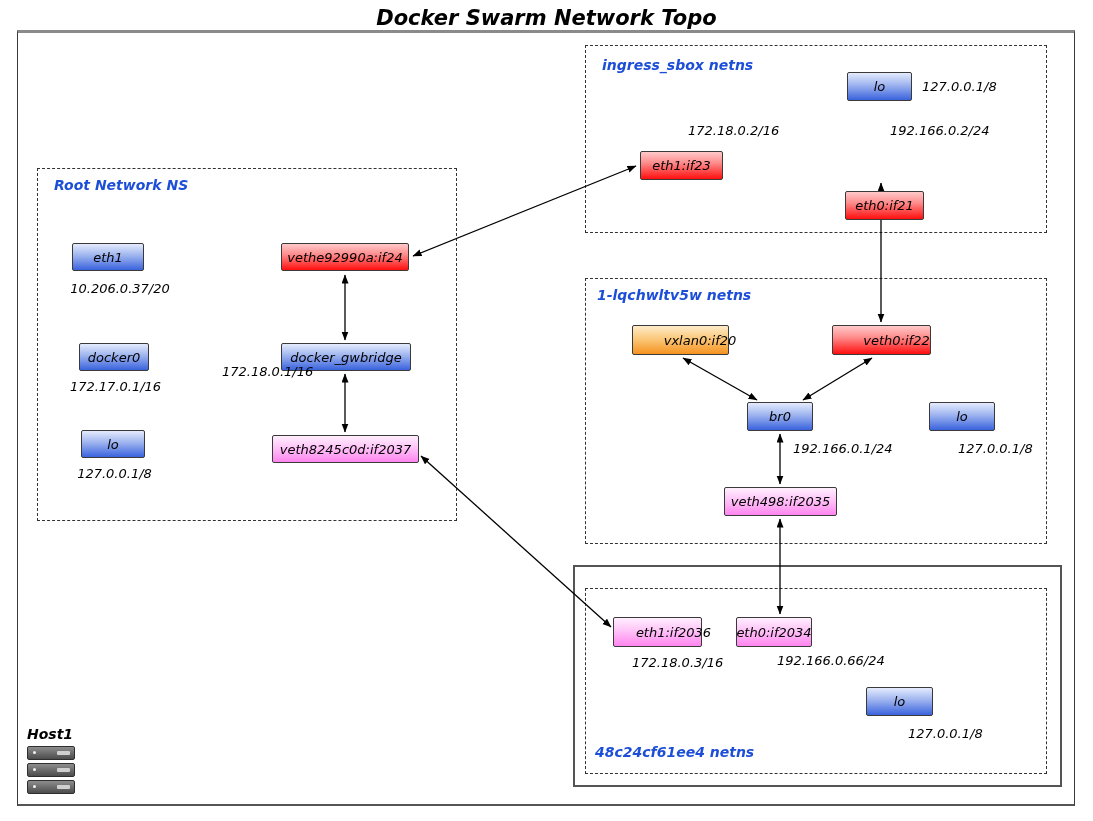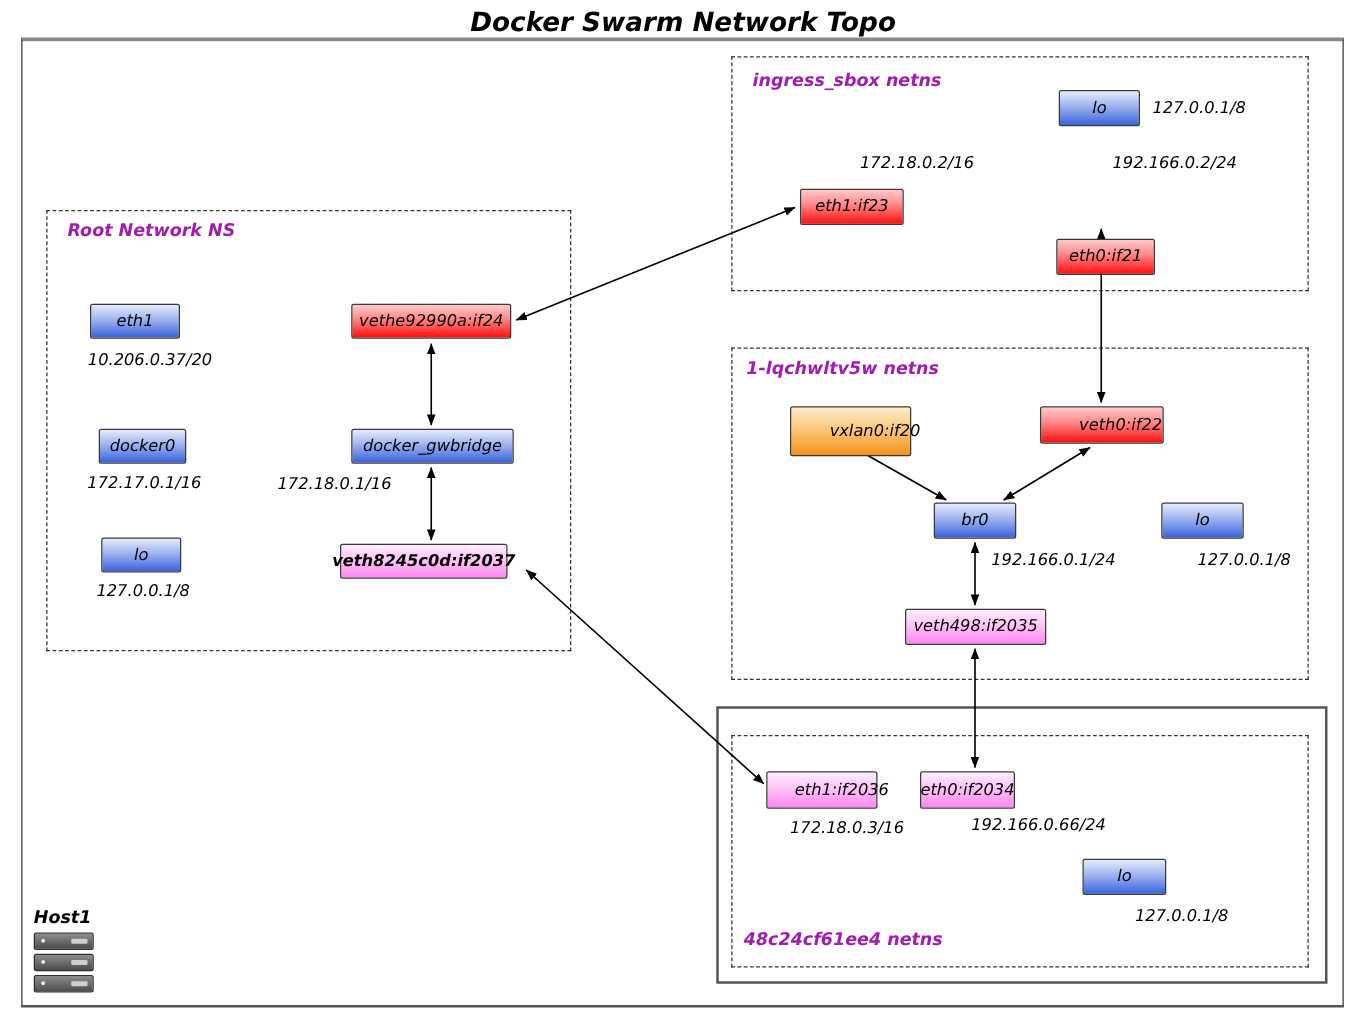--- a/index.html
+++ b/index.html
@@ -17,21 +17,21 @@
     z-index:0;
   }
   .ns-box{
     position:absolute;border:1.5px dashed #333;z-index:1;background:transparent;
   }
   .solid-box{
     position:absolute;border:2px solid #555;z-index:1;background:transparent;
   }
   .ns-title{
     position:absolute;font-size:14px;font-weight:bold;font-style:italic;
-    color:#a21caf;white-space:nowrap;z-index:3;
+    color:#1d4ed8;white-space:nowrap;z-index:3;
   }
   .service-title{
     position:absolute;font-size:14px;font-weight:bold;font-style:italic;
     color:#ee1289;white-space:nowrap;z-index:3;
   }
   .edges{position:absolute;left:0;top:0;width:1093px;height:821px;z-index:2;pointer-events:none;}
   .edges line{stroke:#000;stroke-width:1.3;}
   .node{
     position:absolute;display:flex;align-items:center;justify-content:center;
     font-size:13px;font-style:italic;border:1.5px solid #3a3a3a;border-radius:2px;
@@ -102,34 +102,34 @@
 
   <div class="node blue" style="left:79px;top:343px;width:70px;height:28px;">docker0</div>
   <div class="ip-label" style="left:58px;top:379px;width:115px;text-align:center;">172.17.0.1/16</div>
 
   <div class="node blue" style="left:81px;top:430px;width:64px;height:28px;">lo</div>
   <div class="ip-label" style="left:62px;top:466px;width:105px;text-align:center;">127.0.0.1/8</div>
 
   <div class="node red" style="left:281px;top:243px;width:128px;height:28px;">vethe92990a:if24</div>
 
   <div class="node blue" style="left:281px;top:343px;width:130px;height:28px;">docker_gwbridge</div>
-  <div class="ip-label" style="left:222px;top:380px;text-align:right;">172.18.0.1/16</div>
+  <div class="ip-label" style="left:222px;top:364px;text-align:right;">172.18.0.1/16</div>
 
-  <div class="node pink" style="left:272px;top:435px;width:134px;height:28px;font-weight:bold;">veth8245c0d:if2037</div>
+  <div class="node pink" style="left:272px;top:435px;width:147px;height:28px;">veth8245c0d:if2037</div>
 
   <div class="node blue" style="left:847px;top:72px;width:65px;height:29px;">lo</div>
   <div class="ip-label" style="left:922px;top:79px;">127.0.0.1/8</div>
 
   <div class="ip-label" style="left:688px;top:123px;">172.18.0.2/16</div>
   <div class="node red" style="left:640px;top:151px;width:83px;height:29px;">eth1:if23</div>
 
   <div class="ip-label" style="left:890px;top:123px;">192.166.0.2/24</div>
   <div class="node red" style="left:845px;top:151px;width:79px;height:29px;margin-top:40px;">eth0:if21</div>
 
-  <div class="node orange" style="left:632px;top:325px;width:97px;height:40px;padding-left:39px;">vxlan0:if20</div>
+  <div class="node orange" style="left:632px;top:325px;width:97px;height:30px;padding-left:39px;">vxlan0:if20</div>
   <div class="node red" style="left:832px;top:325px;width:99px;height:30px;padding-left:30px;">veth0:if22</div>
 
   <div class="node blue" style="left:747px;top:402px;width:66px;height:29px;">br0</div>
   <div class="ip-label" style="left:793px;top:441px;">192.166.0.1/24</div>
 
   <div class="node blue" style="left:929px;top:402px;width:66px;height:29px;">lo</div>
   <div class="ip-label" style="left:958px;top:441px;">127.0.0.1/8</div>
 
   <div class="node pink" style="left:724px;top:487px;width:113px;height:29px;">veth498:if2035</div>
 

